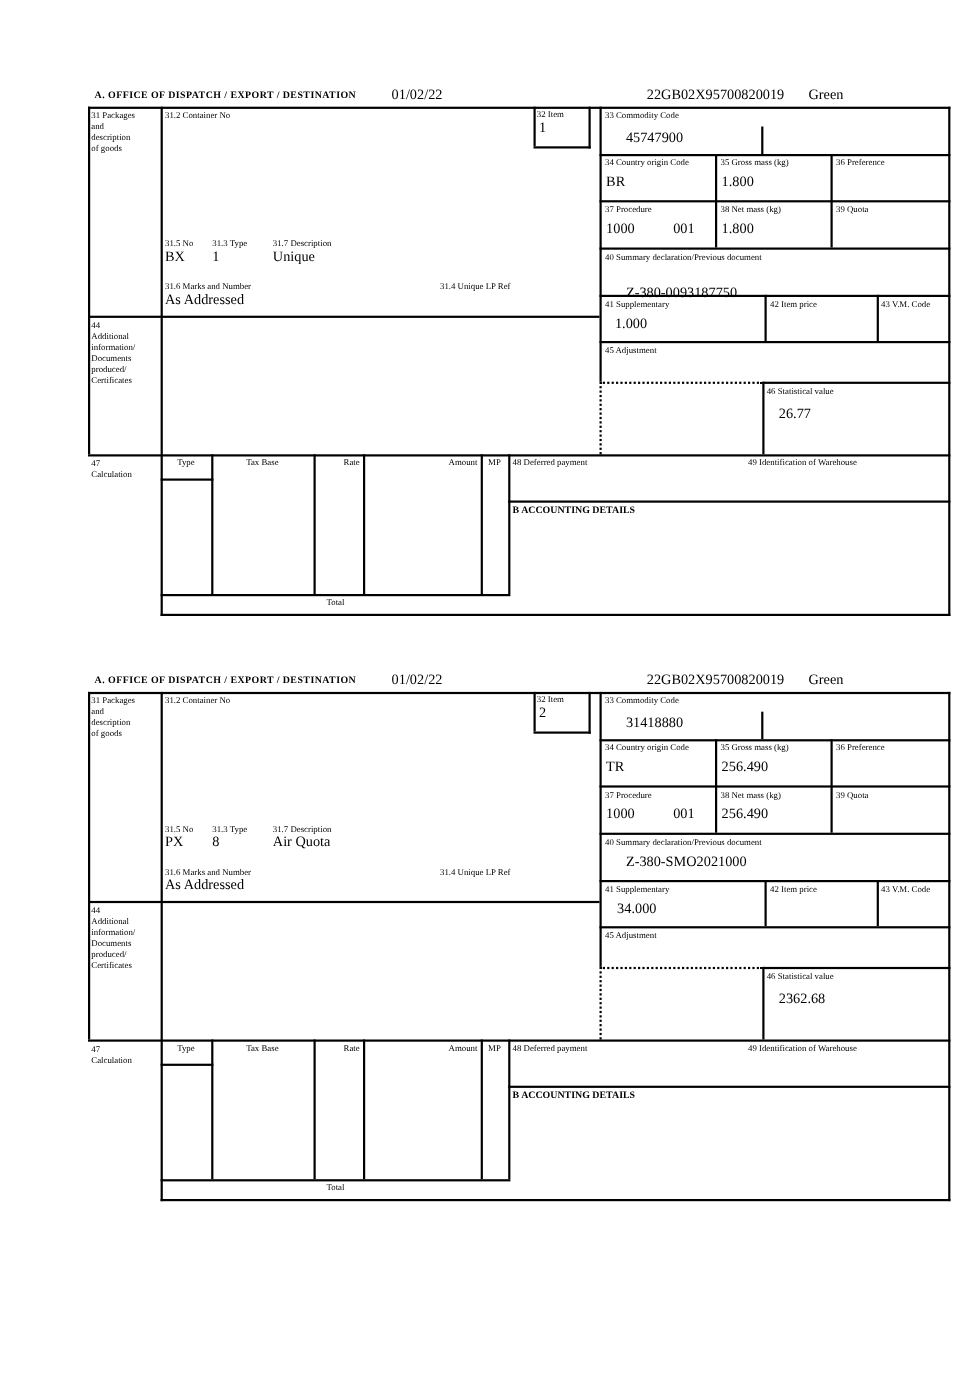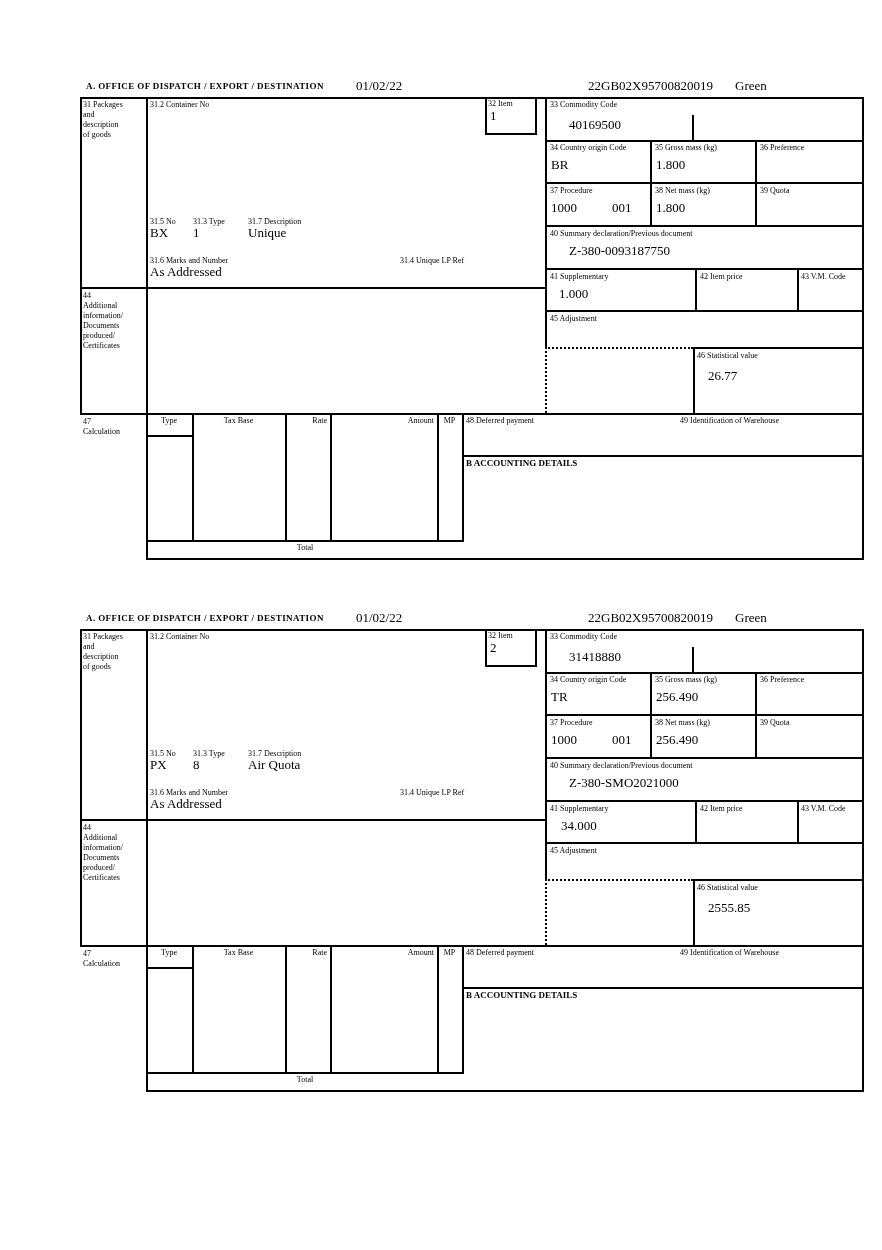--- a/index.html
+++ b/index.html
@@ -94,37 +94,37 @@
     <div class="lab" style="left:168px; top:120px;">31.7 Description</div>
     <div class="val" style="left:70px; top:128px;">BX</div>
     <div class="val" style="left:113px; top:128px;">1</div>
     <div class="val" style="left:168px; top:128px;">Unique</div>
 
     <div class="lab" style="left:70px; top:159px;">31.6 Marks and Number</div>
     <div class="lab" style="left:320px; top:159px;">31.4 Unique LP Ref</div>
     <div class="val" style="left:70px; top:167px;">As Addressed</div>
 
     <div class="lab" style="left:470px; top:3px;">33 Commodity Code</div>
-    <div class="val" style="left:489px; top:20px;">40169500</div>
+    <div class="val" style="left:489px; top:20px;">45747900</div>
 
     <div class="lab" style="left:470px; top:46px;">34 Country origin Code</div>
     <div class="val" style="left:471px; top:60px;text-align:center;">BR</div>
     <div class="lab" style="left:575px; top:46px;">35 Gross mass (kg)</div>
     <div class="val" style="left:576px; top:60px;">1.800</div>
     <div class="lab" style="left:680px; top:46px;">36 Preference</div>
 
     <div class="lab" style="left:470px; top:89px;">37 Procedure</div>
     <div class="val" style="left:471px; top:103px;">1000</div>
     <div class="val" style="left:532px; top:103px;">001</div>
     <div class="lab" style="left:575px; top:89px;">38 Net mass (kg)</div>
     <div class="val" style="left:576px; top:103px;">1.800</div>
     <div class="lab" style="left:680px; top:89px;">39 Quota</div>
 
     <div class="lab" style="left:470px; top:132px;">40 Summary declaration/Previous document</div>
-    <div class="val" style="left:489px; top:146px;">Z-380-0093187750</div>
+    <div class="val" style="left:489px; top:161px;">Z-380-0093187750</div>
 
     <div class="lab" style="left:470px; top:175px;">41 Supplementary</div>
     <div class="val" style="left:479px; top:189px;">1.000</div>
     <div class="lab" style="left:620px; top:175px;">42 Item price</div>
     <div class="lab" style="left:721px; top:175px;">43 V.M. Code</div>
 
     <div class="lab" style="left:470px; top:217px;">45 Adjustment</div>
 
     <div class="lab" style="left:617px; top:254px;">46 Statistical value</div>
     <div class="val" style="left:628px; top:271px;">26.77</div>
@@ -234,21 +234,21 @@
     <div class="val" style="left:489px; top:146px;">Z-380-SMO2021000</div>
 
     <div class="lab" style="left:470px; top:175px;">41 Supplementary</div>
     <div class="val" style="left:481px; top:189px;">34.000</div>
     <div class="lab" style="left:620px; top:175px;">42 Item price</div>
     <div class="lab" style="left:721px; top:175px;">43 V.M. Code</div>
 
     <div class="lab" style="left:470px; top:217px;">45 Adjustment</div>
 
     <div class="lab" style="left:617px; top:254px;">46 Statistical value</div>
-    <div class="val" style="left:628px; top:271px;">2555.85</div>
+    <div class="val" style="left:628px; top:271px;">2362.68</div>
 
     <div class="thead t-center" style="left:66px; top:319px; width:46px;">Type</div>
     <div class="thead t-center" style="left:112px; top:319px; width:93px;">Tax Base</div>
     <div class="thead t-right" style="left:205px; top:319px; width:45px;">Rate</div>
     <div class="thead t-right" style="left:250px; top:319px; width:107px;">Amount</div>
     <div class="thead t-center" style="left:357px; top:319px; width:25px;">MP</div>
 
     <div class="lab" style="left:386px; top:319px;">48 Deferred payment</div>
     <div class="lab" style="left:600px; top:319px;">49 Identification of Warehouse</div>
     <div class="b-lab" style="left:386px; top:361px;">B ACCOUNTING DETAILS</div>

